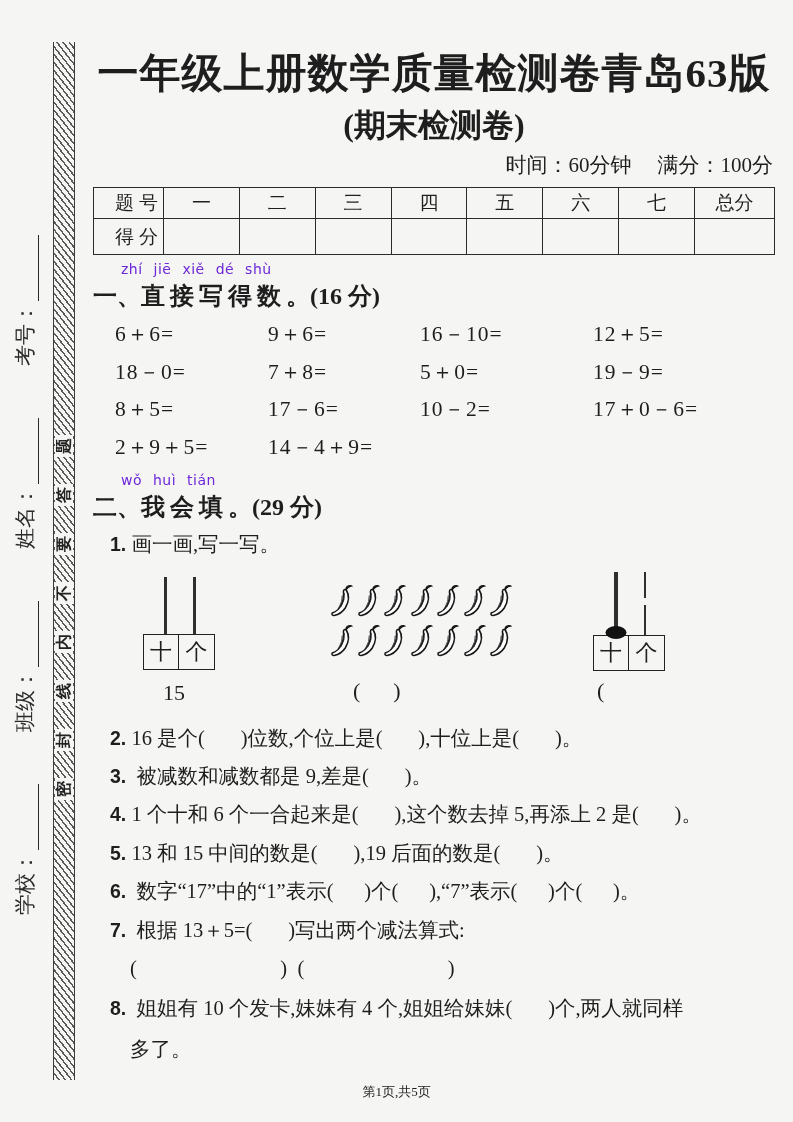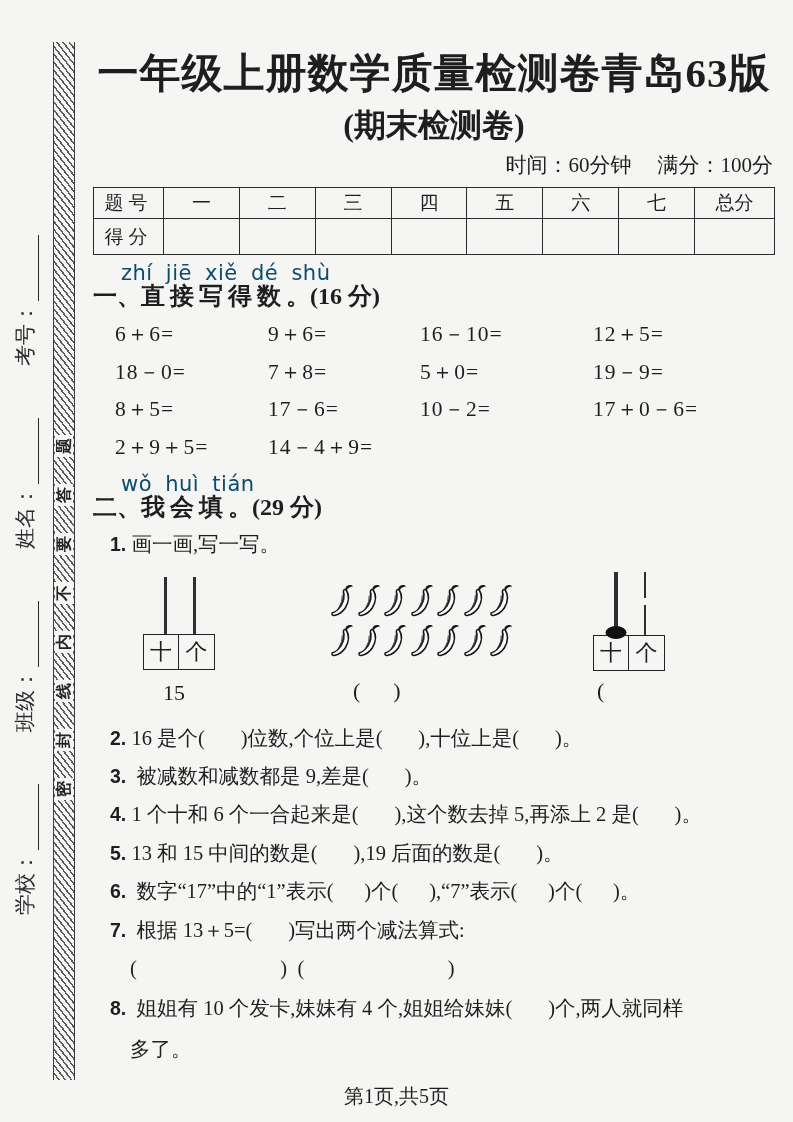--- a/index.html
+++ b/index.html
@@ -57,24 +57,24 @@
   .time-info span { margin-left: 26px; }
 
   
   .score-table { left: 93px; top: 187px; width: 682px; border-collapse: collapse; table-layout: fixed; }
   .score-table td {
     border: 1.6px solid #2b2b2b; text-align: center;
     font-size: 19px; padding: 0;
   }
   .score-table tr.hdr td { height: 31px; }
   .score-table tr.scr td { height: 36px; }
-  .score-table td.lbl { letter-spacing: 5px; }
-
-  
-  .pinyin { font-size: 21px; color: #0c4a6e; word-spacing: 6px; letter-spacing: .5px;
+  .score-table td.lbl { letter-spacing: 5px; text-align: right; }
+
+  
+  .pinyin { font-size: 14px; color: #6d28d9; word-spacing: 6px; letter-spacing: .5px;
             font-family: "DejaVu Sans", sans-serif; }
   .sec-heading { font-size: 24px; font-weight: bold; white-space: pre; }
   .sec-heading .sp { letter-spacing: 5px; }
 
   .problems {
     left: 115px; top: 315px; width: 665px;
     display: grid; grid-template-columns: 153px 152px 173px auto;
     grid-auto-rows: 37.5px; align-items: center;
     font-size: 21.5px; letter-spacing: 1px; white-space: pre;
   }
@@ -99,21 +99,21 @@
     width: 36px; height: 36px; border: 1.7px solid #222; background: transparent;
     display: flex; align-items: center; justify-content: center;
     font-size: 22px;
   }
   .cbox + .cbox { border-left: none; }
   .peppers { width: 186px; }
   .pepper-row { display: flex; height: 40px; }
   .pepper-row svg { width: 26.5px; height: 38px; }
   .fig-ans { font-size: 22px; white-space: pre; }
 
-  .page-footer { left: 0; top: 1083px; width: 793px; text-align: center; font-size: 20px; }
+  .page-footer { left: 0; top: 1083px; width: 793px; text-align: center; font-size: 13px; }
 </style>
 </head>
 <body>
 
 <div class="abs seal-band"></div>
 <div class="abs seal-text">
     <span class="seal-char">密</span>
     <span class="seal-char">封</span>
     <span class="seal-char">线</span>
     <span class="seal-char">内</span>

